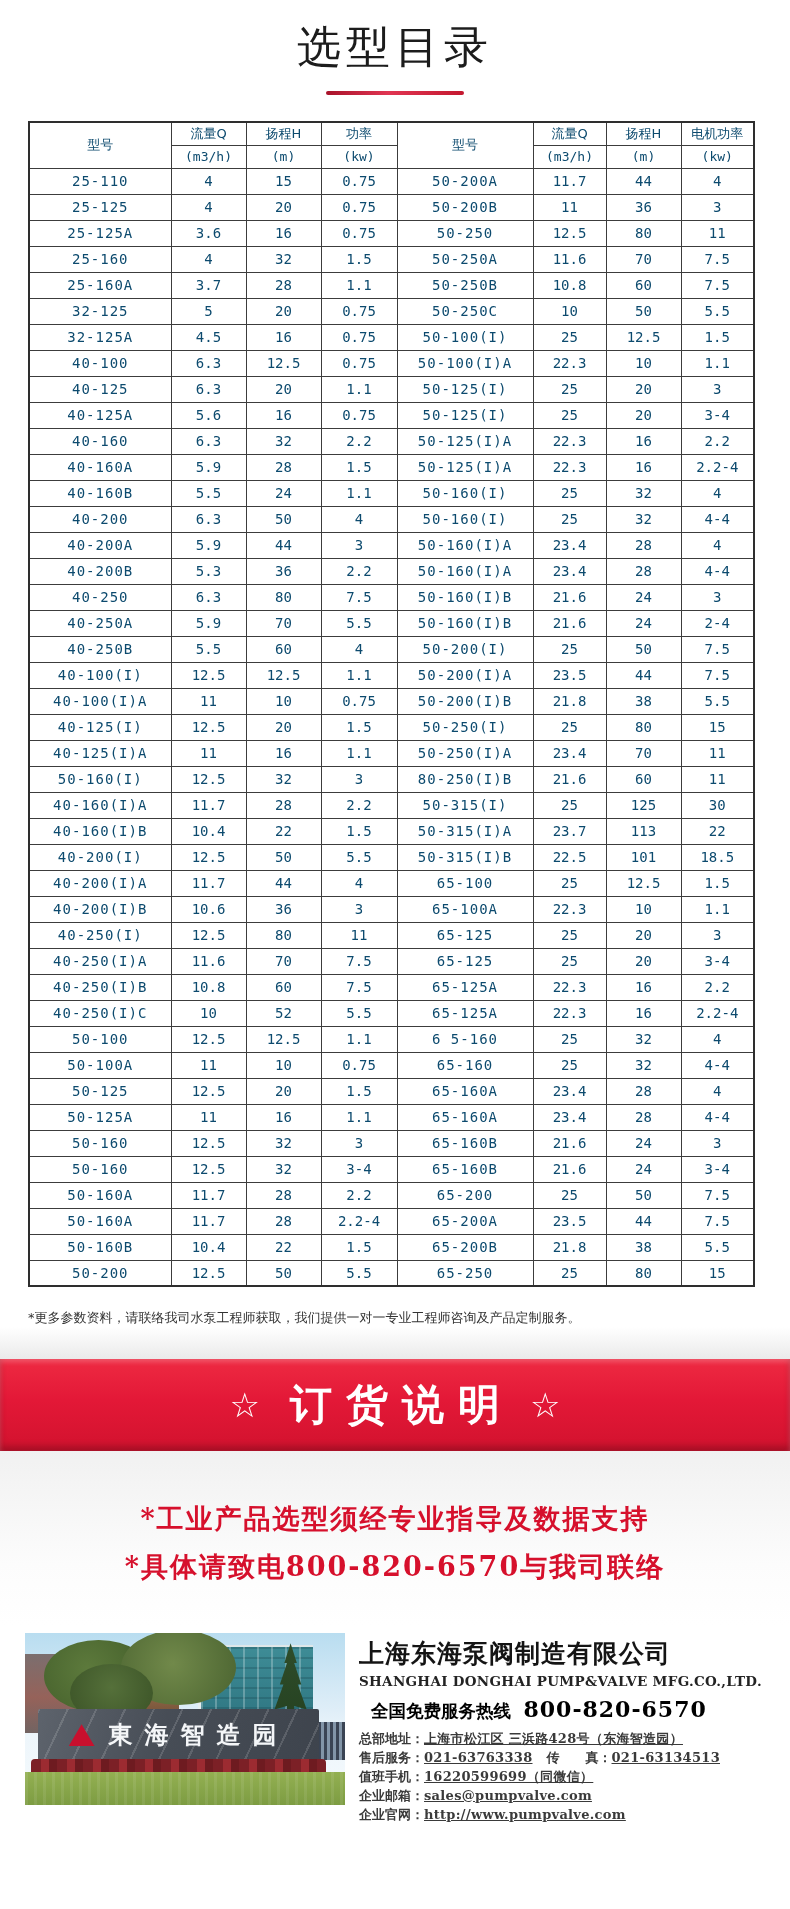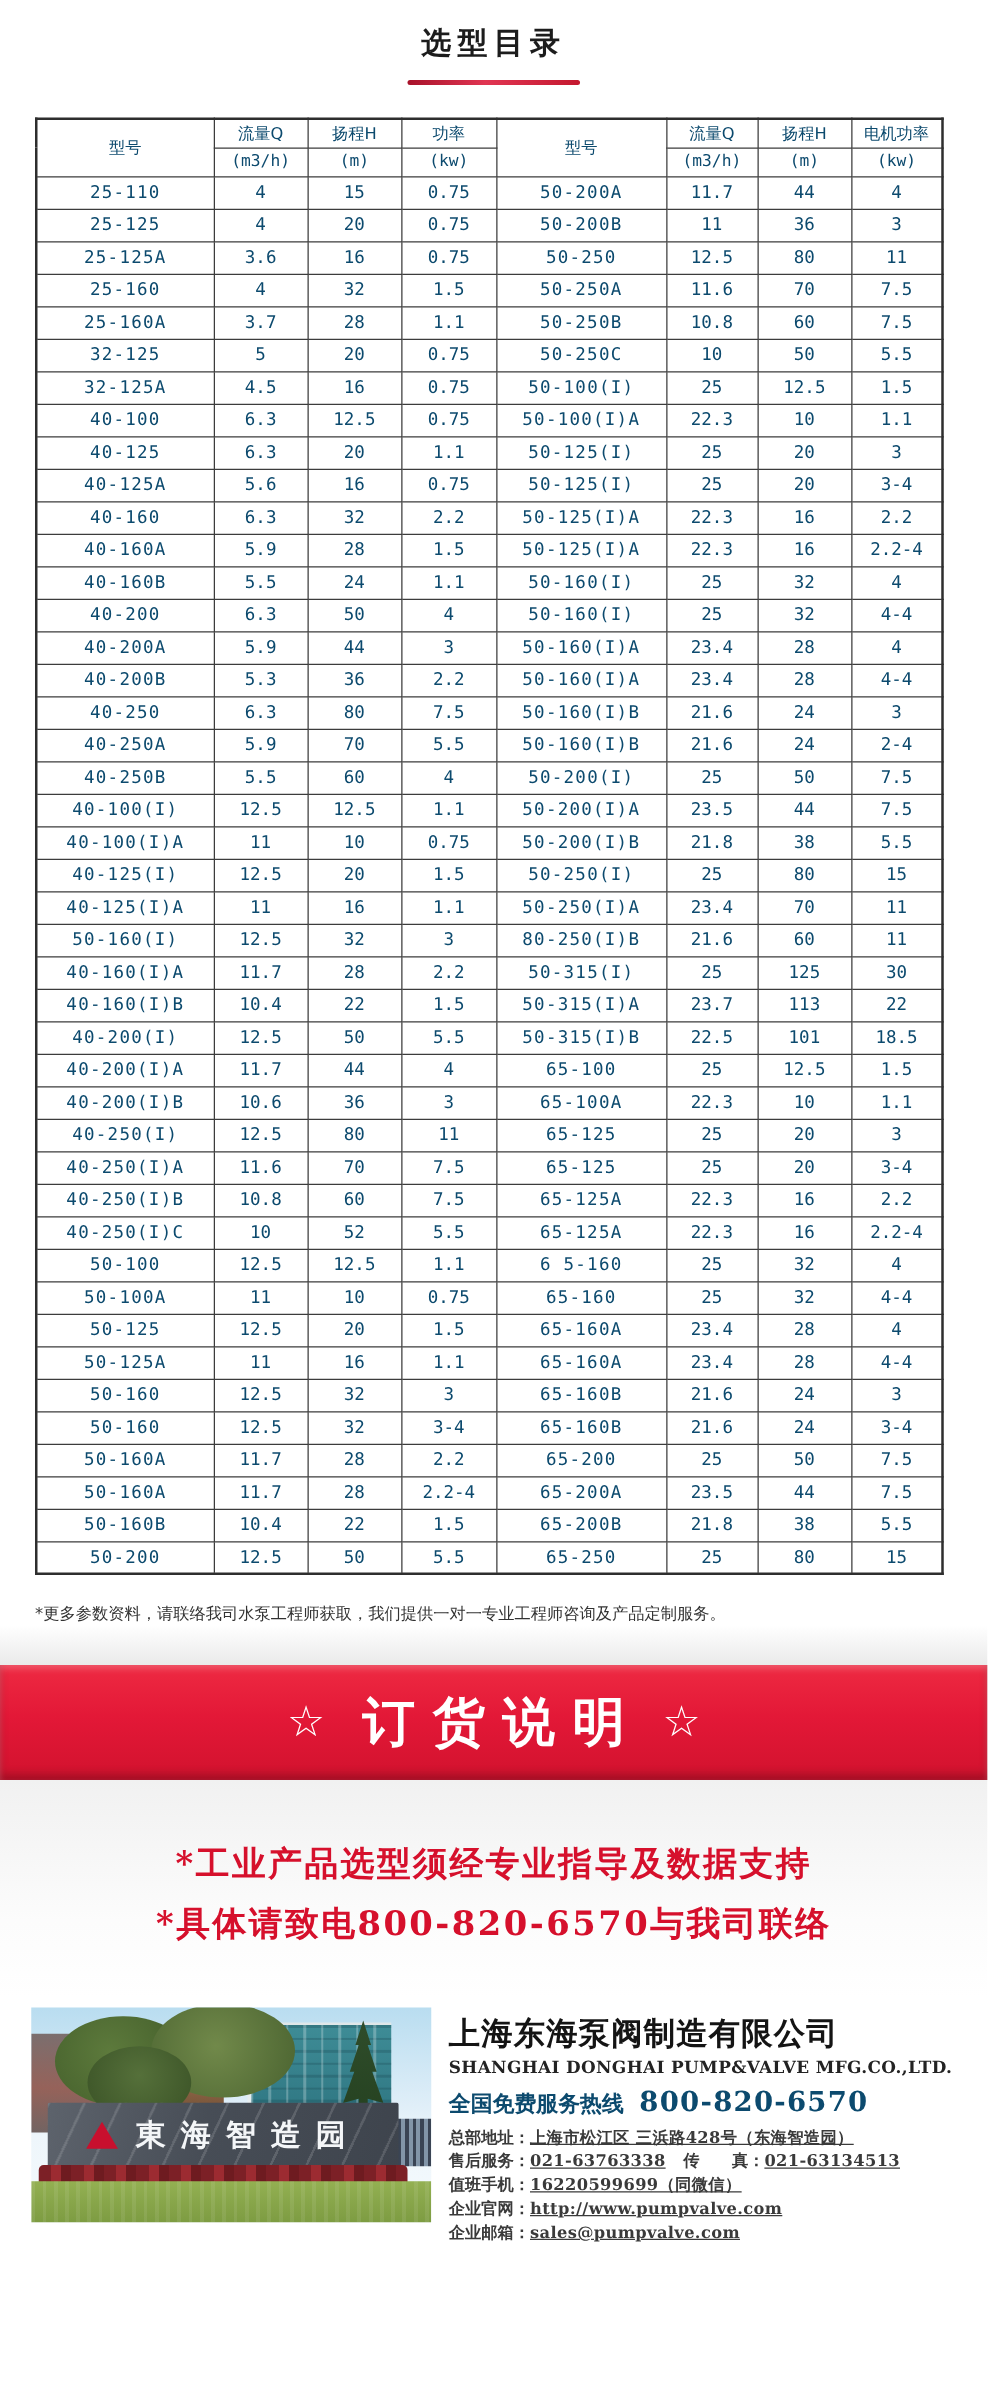--- a/index.html
+++ b/index.html
@@ -7,21 +7,21 @@
   html,body { margin:0; padding:0; }
   body {
     width:790px; min-height:1909px; background:#ffffff;
     font-family:"Liberation Sans","DejaVu Sans",sans-serif;
     color:#222;
   }
 
   
   .page-header { padding-top:14px; text-align:center; }
   .page-title {
-    margin:4px 0 14px; font-size:24px; font-weight:bold; color:#1c1c1c;
+    margin:4px 0 14px; font-size:44px; font-weight:normal; color:#1c1c1c;
     letter-spacing:5px; font-family:"DejaVu Sans","Liberation Sans",sans-serif;
   }
   .title-underline {
     width:138px; height:4px; margin:0 auto; border-radius:2px;
     background:linear-gradient(90deg,#a8122a,#e03552 45%,#c4182f);
   }
 
   
   .catalog-table {
     width:725px; margin:26px 0 0 28px; border-collapse:collapse;
@@ -137,21 +137,21 @@
 
   .company-info { flex:1; padding:4px 0 0 14px; min-width:0; }
   .company-name-cn {
     margin:0; font-size:25px; font-weight:bold; color:#141414; letter-spacing:1px;
     font-family:"DejaVu Sans","Liberation Sans",sans-serif; white-space:nowrap;
   }
   .company-name-en {
     margin-top:3px; font-size:13.5px; font-weight:bold; color:#232323;
     font-family:"DejaVu Serif","Liberation Serif",serif; white-space:nowrap; letter-spacing:.3px;
   }
-  .hotline-row { margin-top:7px; color:#0c4a6e; font-weight:bold; white-space:nowrap; }
+  .hotline-row { margin-top:7px; color:#000000; font-weight:bold; white-space:nowrap;margin-left:12px; }
   .hotline-label { font-size:17.5px; font-family:"DejaVu Sans","Liberation Sans",sans-serif; }
   .hotline-number { font-size:22px; margin-left:8px; font-family:"DejaVu Serif","Liberation Serif",serif; letter-spacing:1px; }
   .contact-lines { margin-top:6px; }
   .contact-line {
     font-size:13px; line-height:19px; color:#3a3a3a; font-weight:bold; white-space:nowrap;
     font-family:"DejaVu Sans","Liberation Sans",sans-serif;
   }
   .contact-line .c-value { font-family:"DejaVu Serif","Liberation Serif",serif; letter-spacing:.3px;text-decoration:underline; }
   .contact-line .c-pair2 { margin-left:14px; }
 </style>
@@ -665,18 +665,18 @@
     <h2 class="company-name-cn">上海东海泵阀制造有限公司</h2>
     <div class="company-name-en">SHANGHAI DONGHAI PUMP&amp;VALVE MFG.CO.,LTD.</div>
     <div class="hotline-row">
       <span class="hotline-label">全国免费服务热线</span>
       <span class="hotline-number">800-820-6570</span>
     </div>
     <div class="contact-lines">
         <div class="contact-line"><span class="c-label">总部地址：</span><span class="c-value">上海市松江区 三浜路428号（东海智造园）</span></div>
         <div class="contact-line"><span class="c-label">售后服务：</span><span class="c-value">021-63763338</span><span class="c-label c-pair2">传　　真：</span><span class="c-value">021-63134513</span></div>
         <div class="contact-line"><span class="c-label">值班手机：</span><span class="c-value">16220599699（同微信）</span></div>
+        <div class="contact-line"><span class="c-label">企业邮箱：</span><span class="c-value">sales@pumpvalve.com</span></div>
         <div class="contact-line"><span class="c-label">企业官网：</span><span class="c-value">http://www.pumpvalve.com</span></div>
-        <div class="contact-line"><span class="c-label">企业邮箱：</span><span class="c-value">sales@pumpvalve.com</span></div>
       </div>
   </div>
 
 </section>
 
 </body></html>

